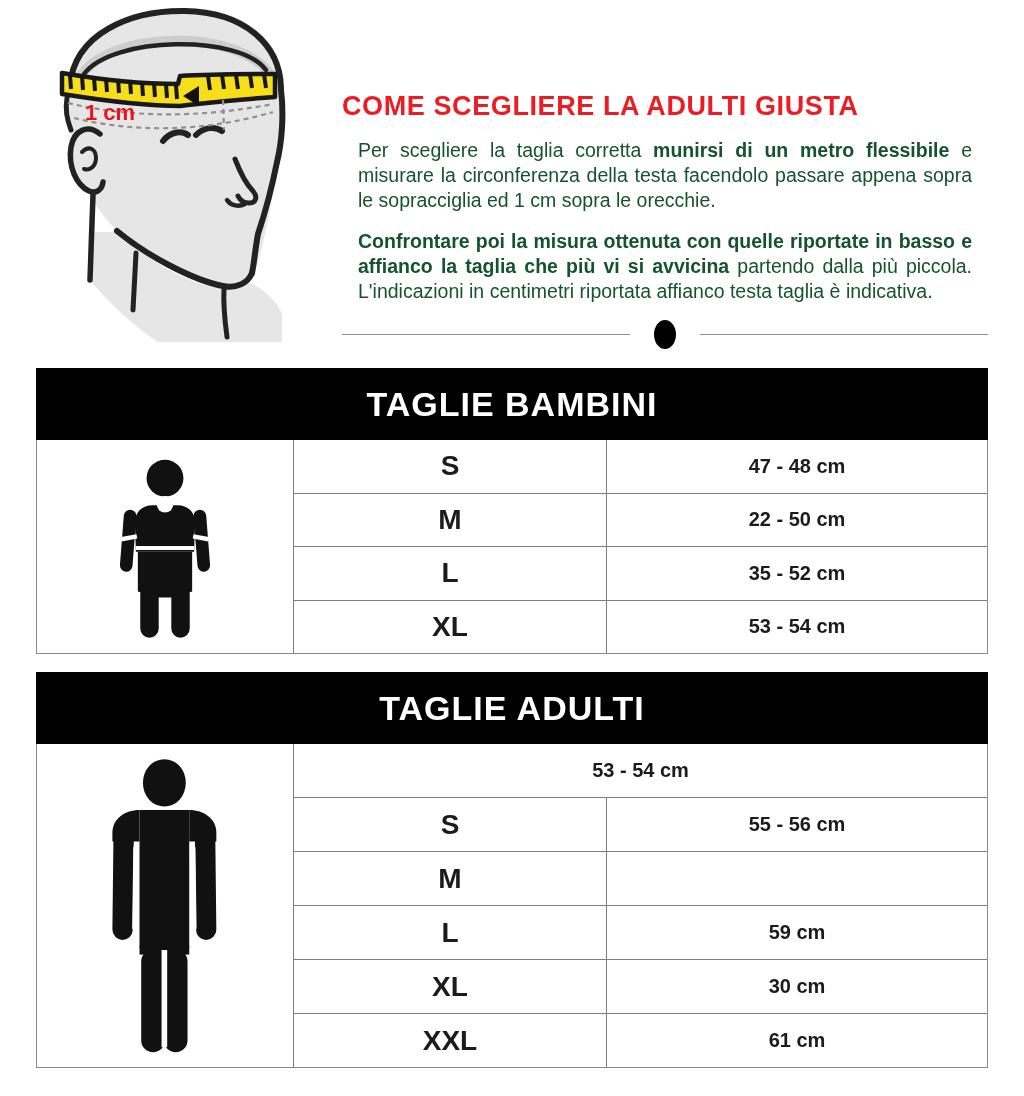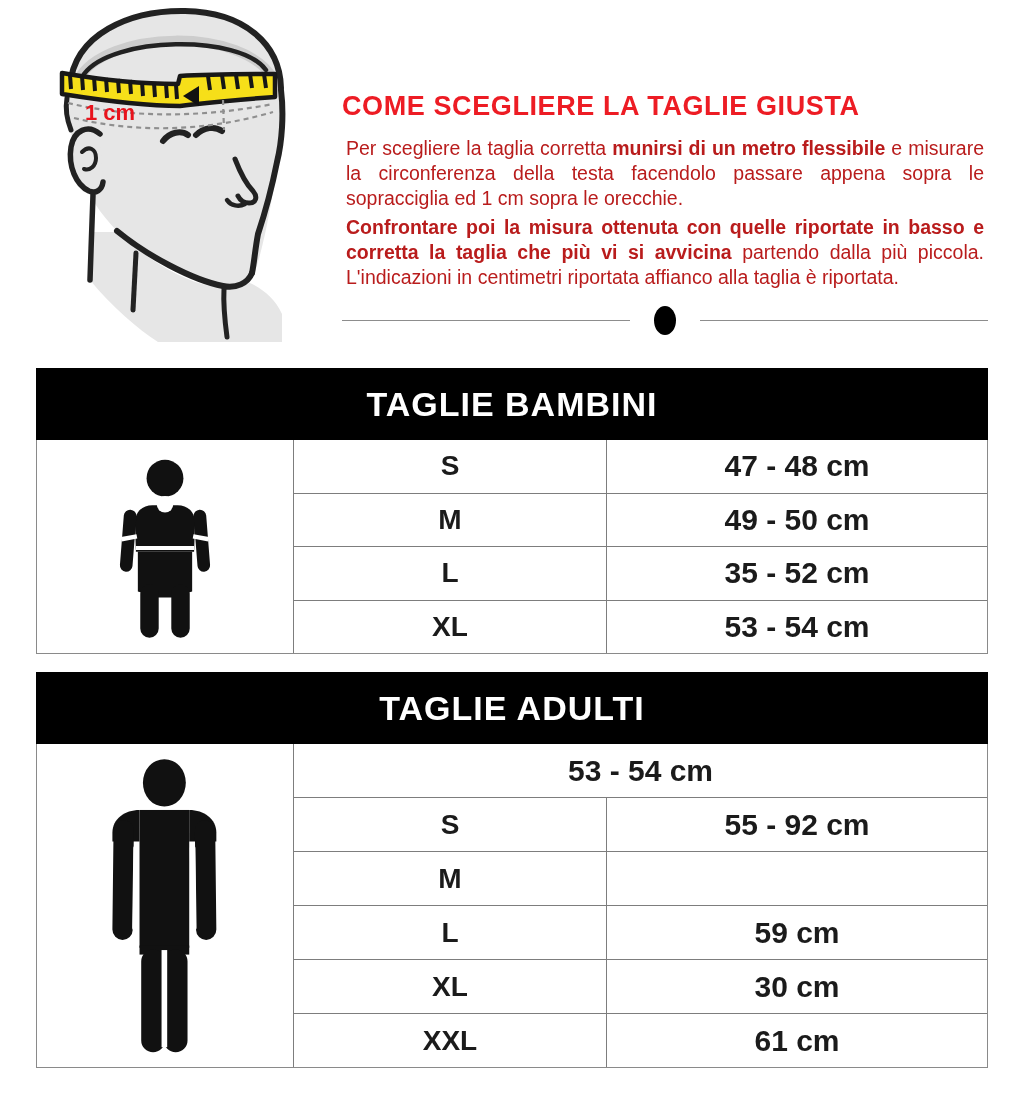--- a/index.html
+++ b/index.html
@@ -12,21 +12,21 @@
 
   
   .top{display:flex;height:352px;padding:2px 36px 0 30px;box-sizing:border-box;}
   .illu{width:302px;flex:none;}
   .intro{flex:1;padding:88px 0 0 10px;box-sizing:border-box;}
   h1.guide-title{
     margin:0 0 14px 0;
     font-size:27px;line-height:32px;font-weight:800;
     letter-spacing:.6px;color:#ed1c24;white-space:nowrap;
   }
-  .intro p{margin:4px;font-size:19.5px;line-height:25px;text-align:justify;color:#b91c1c;}
+  .intro p{margin:16px;font-size:19.5px;line-height:25px;text-align:justify;color:#14532d;}
   .intro p b{font-weight:bold;}
 
   .divider{display:flex;align-items:center;margin-top:16px;height:29px;}
   .divider .line{flex:1;height:1px;background:#8d8d8d;}
   .divider .dot{width:22px;height:29px;background:#000;border-radius:50%;margin:0 24px;flex:none;}
 
   
   .tables{padding:0 36px;}
   .size-table{margin-top:16px;}
   .size-table + .size-table{margin-top:18px;}
@@ -39,21 +39,21 @@
   .st-icon{width:256px;flex:none;border-right:1px solid #7d7d7d;
     display:flex;align-items:center;justify-content:center;}
   .st-rows{flex:1;}
   .st-row{display:flex;height:52.5px;}
   .adulti .st-row{height:53px;}
   .st-row + .st-row{border-top:1px solid #7d7d7d;}
   .st-size{width:312px;flex:none;border-right:1px solid #7d7d7d;
     display:flex;align-items:center;justify-content:center;
     font-size:28px;font-weight:bold;}
   .st-range{flex:1;display:flex;align-items:center;justify-content:center;
-    font-size:30px;font-weight:bold;}
+    font-size:20px;font-weight:bold;}
 </style>
 </head>
 <body>
 
 <div class="page">
 
   <div class="top">
 
     <div class="illu">
       <svg width="300" height="340" viewBox="0 0 300 340">
@@ -99,23 +99,23 @@
           <path d="M38,101 C100,116 170,116 243,102"></path>
           <path d="M44,116 C105,131 175,130 243,110"></path>
           <path d="M193,98 L194,128"></path>
         </g>
 
         <text x="55" y="118" font-size="22" font-weight="bold" fill="#e8131c" font-family="Liberation Sans, sans-serif">1 cm</text>
       </svg>
     </div>
 
     <div class="intro">
-      <h1 class="guide-title">COME SCEGLIERE LA TAGLIE GIUSTA</h1>
+      <h1 class="guide-title">COME SCEGLIERE LA ADULTI GIUSTA</h1>
       <p><span>Per scegliere la taglia corretta </span><b>munirsi di un metro flessibile</b><span> e misurare la circonferenza della testa facendolo passare appena sopra le sopracciglia ed 1 cm sopra le orecchie.</span></p>
-      <p><b>Confrontare poi la misura ottenuta con quelle riportate in basso e corretta la taglia che più vi si avvicina</b><span> partendo dalla più piccola. L'indicazioni in centimetri riportata affianco alla taglia è riportata.</span></p>
+      <p><b>Confrontare poi la misura ottenuta con quelle riportate in basso e affianco la taglia che più vi si avvicina</b><span> partendo dalla più piccola. L'indicazioni in centimetri riportata affianco testa taglia è indicativa.</span></p>
       <div class="divider">
         <span class="line"></span>
         <span class="dot"></span>
         <span class="line"></span>
       </div>
     </div>
   </div>
 
   <div class="tables">
 
@@ -136,21 +136,21 @@
             <path d="M34,147 L34,183 M66,147 L66,183" stroke="#111111" stroke-width="19" stroke-linecap="round" fill="none"></path>
           </svg>
         </div>
         <div class="st-rows">
           <div class="st-row">
             <div class="st-size">S</div>
             <div class="st-range">47 - 48 cm</div>
           </div>
           <div class="st-row">
             <div class="st-size">M</div>
-            <div class="st-range">49 - 50 cm</div>
+            <div class="st-range">22 - 50 cm</div>
           </div>
           <div class="st-row">
             <div class="st-size">L</div>
             <div class="st-range">35 - 52 cm</div>
           </div>
           <div class="st-row">
             <div class="st-size">XL</div>
             <div class="st-range">53 - 54 cm</div>
           </div>
         </div>
@@ -174,21 +174,21 @@
             <path d="M39,180 L39,250 M59,180 L59,250" stroke="#111111" stroke-width="21" stroke-linecap="round" fill="none"></path>
             <path d="M49,170 L49,256" stroke="#ffffff" stroke-width="5" fill="none"></path>
           </svg>
         </div>
         <div class="st-rows">
           <div class="st-row">
             <div class="st-range">53 - 54 cm</div>
           </div>
           <div class="st-row">
             <div class="st-size">S</div>
-            <div class="st-range">55 - 92 cm</div>
+            <div class="st-range">55 - 56 cm</div>
           </div>
           <div class="st-row">
             <div class="st-size">M</div>
           </div>
           <div class="st-row">
             <div class="st-size">L</div>
             <div class="st-range">59 cm</div>
           </div>
           <div class="st-row">
             <div class="st-size">XL</div>

